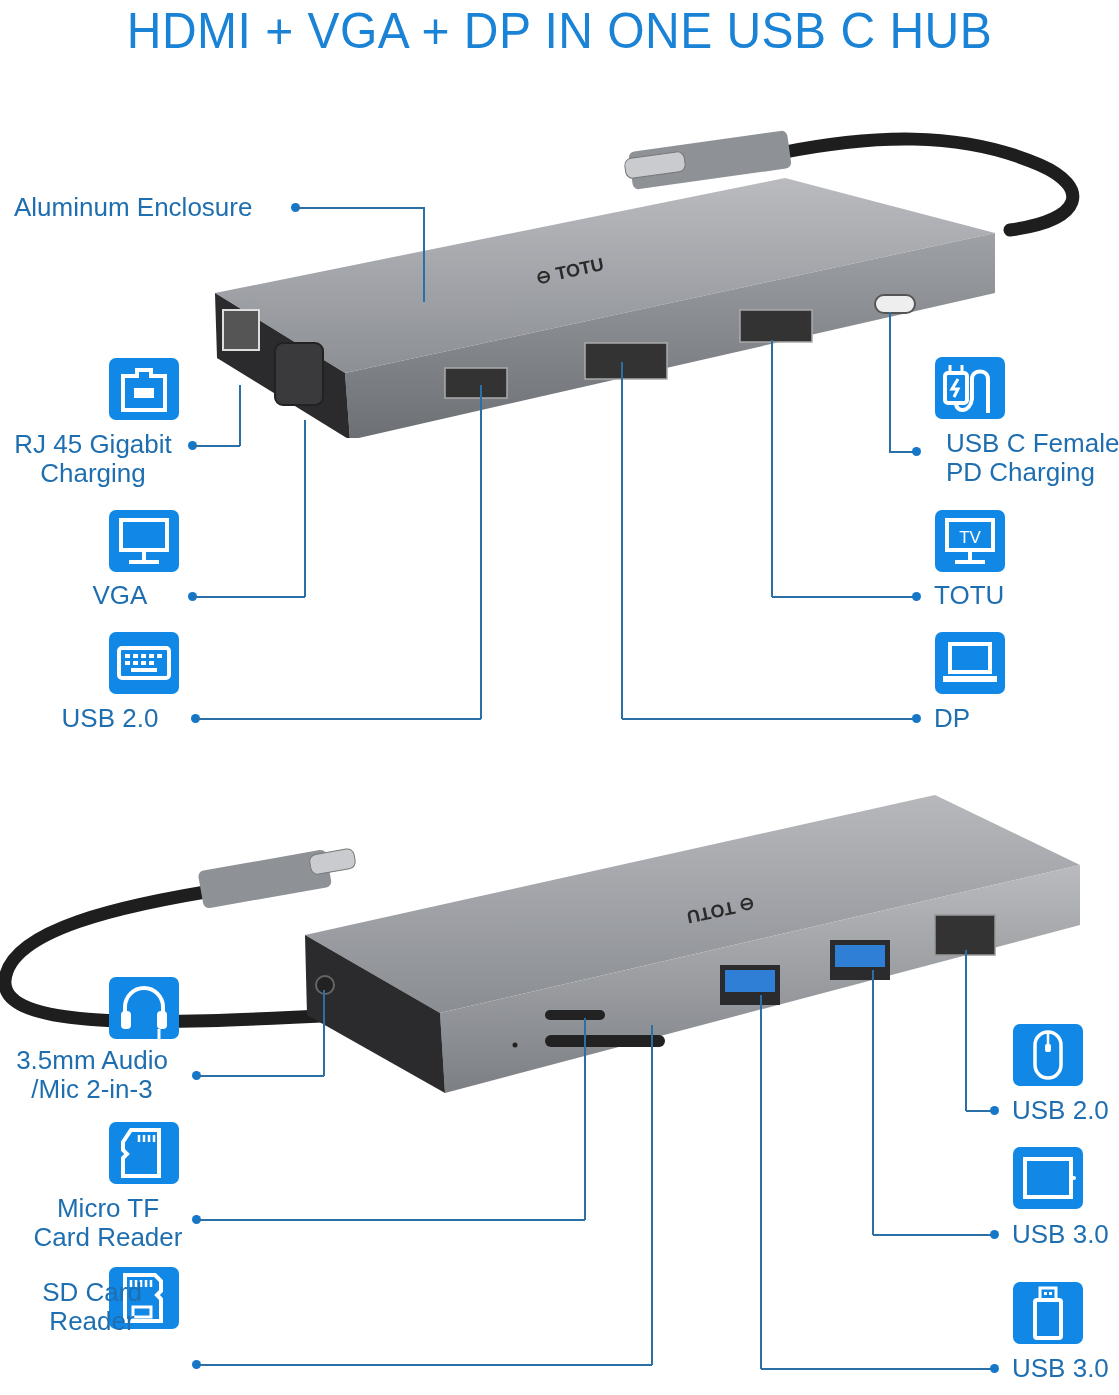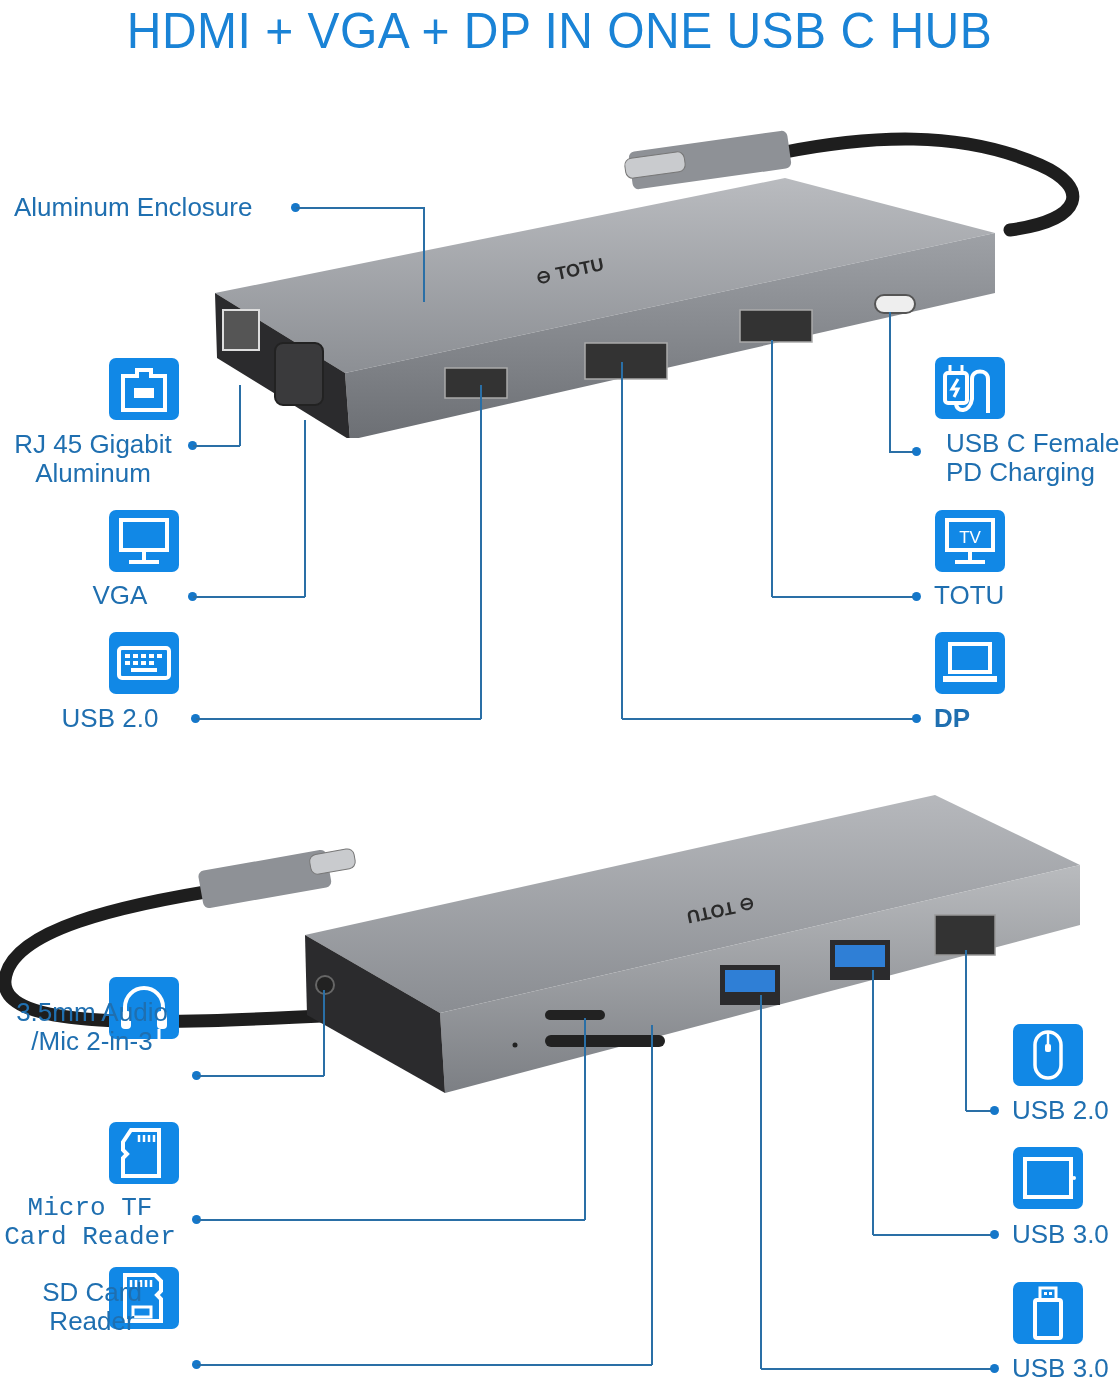--- a/index.html
+++ b/index.html
@@ -72,21 +72,21 @@
 <div class="ln v" style="left:423px;top:207px;height:95px;"></div>
 
 <div class="ic" style="left:109px;top:358px;">
   <svg viewBox="0 0 70 62">
       <path d="M14 18 h14 v-6 h14 v6 h14 v34 h-42 z" fill="none" stroke="#fff" stroke-width="4"></path>
       <rect x="25" y="30" width="20" height="10" fill="#fff"></rect>
     </svg>
 </div>
 <div class="lbl r" style="left:6px;top:430px;width:174px;">
   <div>RJ 45 Gigabit</div>
-    <div>Aluminum</div>
+    <div>Charging</div>
 </div>
 <div class="dot" style="left:188px;top:441px;"></div>
 <div class="ln h" style="left:193px;top:445px;width:47px;"></div>
 <div class="ln v" style="left:239px;top:385px;height:61px;"></div>
 
 <div class="ic" style="left:109px;top:510px;">
   <svg viewBox="0 0 70 62">
       <rect x="12" y="10" width="46" height="30" fill="none" stroke="#fff" stroke-width="4"></rect>
       <rect x="16" y="14" width="38" height="22" fill="#fff" opacity="0"></rect>
       <line x1="35" y1="40" x2="35" y2="50" stroke="#fff" stroke-width="4"></line>
@@ -152,21 +152,21 @@
 
 <div class="ic" style="left:935px;top:632px;">
   <svg viewBox="0 0 70 62">
       <rect x="15" y="12" width="40" height="28" fill="none" stroke="#fff" stroke-width="4"></rect>
       <path d="M8 44 h54 v6 h-54 z" fill="#fff"></path>
     </svg>
 </div>
 <div class="dot" style="left:912px;top:714px;"></div>
 <div class="ln h" style="left:622px;top:718px;width:291px;"></div>
 <div class="ln v" style="left:621px;top:362px;height:357px;"></div>
-<div class="lbl" style="left:934px;top:704px;font-weight:bold;">DP</div>
+<div class="lbl" style="left:934px;top:704px;">DP</div>
 
 <svg class="cable" style="left:0px;top:830px;" width="400" height="210" viewBox="0 0 400 210">
   <path d="M230 58 C 120 75, 10 100, 5 150 C 0 200, 150 195, 340 185" fill="none" stroke="#1e1e1e" stroke-width="13" stroke-linecap="round"></path>
   <rect x="200" y="30" width="130" height="38" rx="6" fill="#8e9196" transform="rotate(-10 265 50)"></rect>
   <rect x="310" y="22" width="45" height="20" rx="7" fill="#c9cbce" stroke="#777" stroke-width="1" transform="rotate(-10 330 32)"></rect>
 </svg>
 
 <svg class="hub-bot" viewBox="0 0 780 300">
   <defs>
     <linearGradient id="bg1" x1="0" y1="0" x2="0" y2="1">
@@ -197,40 +197,40 @@
 </svg>
 
 <div class="ic" style="left:109px;top:977px;">
   <svg viewBox="0 0 70 62">
       <path d="M16 40 v-10 a19 19 0 0 1 38 0 v10" fill="none" stroke="#fff" stroke-width="4"></path>
       <rect x="12" y="34" width="10" height="18" rx="4" fill="#fff"></rect>
       <rect x="48" y="34" width="10" height="18" rx="4" fill="#fff"></rect>
       <line x1="50" y1="52" x2="50" y2="62" stroke="#fff" stroke-width="3"></line>
     </svg>
 </div>
-<div class="lbl r" style="left:4px;top:998px;width:176px;">
+<div class="lbl r" style="left:4px;top:1046px;width:176px;">
   <div>3.5mm Audio</div>
     <div>/Mic 2-in-3</div>
 </div>
 <div class="dot" style="left:192px;top:1071px;"></div>
 <div class="ln h" style="left:197px;top:1075px;width:127px;"></div>
 <div class="ln v" style="left:323px;top:990px;height:86px;"></div>
 
 <div class="ic" style="left:109px;top:1122px;">
   <svg viewBox="0 0 70 62">
       <path d="M22 8 h28 v46 h-36 v-18 l4 -4 l-4 -4 v-8 z" fill="none" stroke="#fff" stroke-width="4"></path>
       <g stroke="#fff" stroke-width="2.5">
         <line x1="30" y1="13" x2="30" y2="20"></line>
         <line x1="35" y1="13" x2="35" y2="20"></line>
         <line x1="40" y1="13" x2="40" y2="20"></line>
         <line x1="45" y1="13" x2="45" y2="20"></line>
       </g>
     </svg>
 </div>
-<div class="lbl r" style="left:2px;top:1194px;width:176px;font-family:Liberation Mono, monospace;">
+<div class="lbl r" style="left:20px;top:1194px;width:176px;">
   <div>Micro TF</div>
     <div>Card Reader</div>
 </div>
 <div class="dot" style="left:192px;top:1215px;"></div>
 <div class="ln h" style="left:197px;top:1219px;width:388px;"></div>
 <div class="ln v" style="left:584px;top:1018px;height:202px;"></div>
 
 <div class="ic" style="left:109px;top:1267px;">
   <svg viewBox="0 0 70 62">
       <path d="M16 8 h30 l6 6 v10 l-4 4 l4 4 v22 h-36 z" fill="none" stroke="#fff" stroke-width="4"></path>

